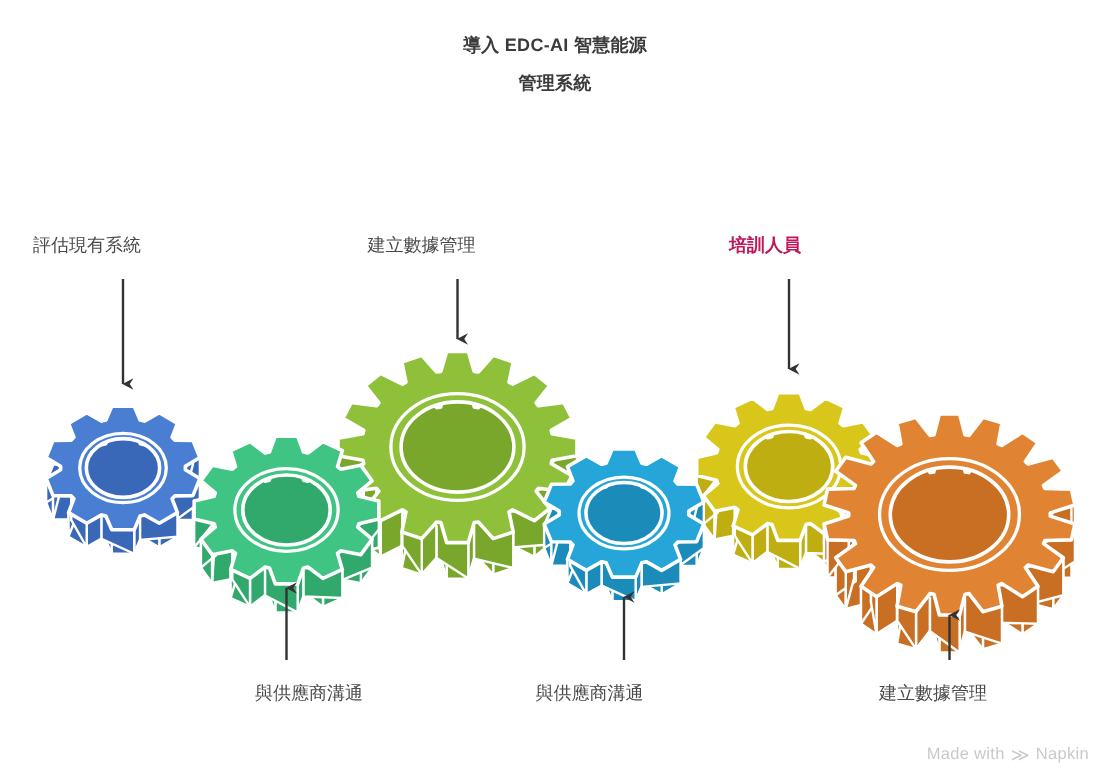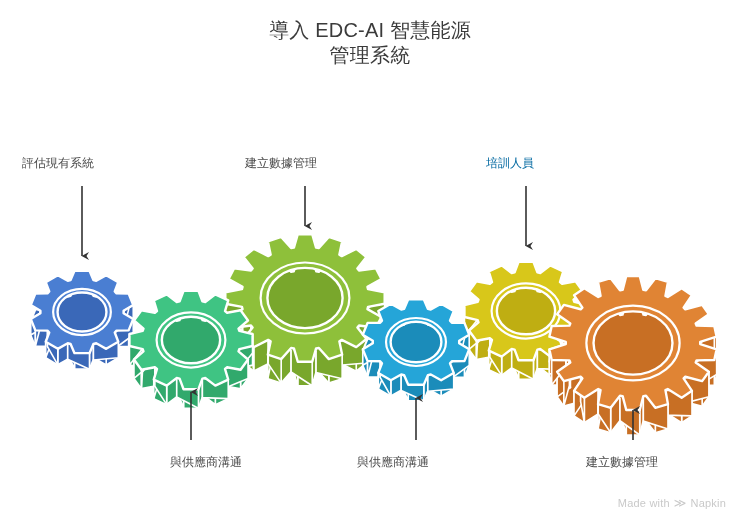--- a/index.html
+++ b/index.html
@@ -20,22 +20,22 @@
     left: 0; top: 0;
     width: 740px;
     height: 519px;
   }
   .title {
     position: absolute;
     left: 0;
     top: 18px;
     width: 740px;
     text-align: center;
-    font-size: 20px;
-    font-weight: normal;
+    font-size: 12px;
+    font-weight: bold;
     line-height: 25px;
     color: #3b3b3b;
     letter-spacing: 0.2px;
     white-space: pre-line;
   }
   .node-label {
     position: absolute;
     font-size: 12px;
     line-height: 22px;
     color: #4a4a4a;
@@ -304,21 +304,21 @@
       <line x1="526" y1="186" x2="526" y2="246" stroke="#333333" stroke-width="1.6" marker-end="url(#arrowhead-down)"></line>
       <line x1="633" y1="440" x2="633" y2="410" stroke="#333333" stroke-width="1.6" marker-end="url(#arrowhead-up)"></line>
     </g>
 </svg>
 
 <div id="labels-layer">
     <div class="node-label" style="left: 22px; top: 152px; color: rgb(74, 74, 74);">評估現有系統</div>
     <div class="node-label" style="left: 135px; top: 451px; color: rgb(74, 74, 74); margin-left: 35px;">與供應商溝通</div>
     <div class="node-label" style="left: 245px; top: 152px; color: rgb(74, 74, 74);">建立數據管理</div>
     <div class="node-label" style="left: 357px; top: 451px; color: rgb(74, 74, 74);">與供應商溝通</div>
-    <div class="node-label" style="left: 486px; top: 152px; color: #0369a1;">培訓人員</div>
+    <div class="node-label" style="left: 486px; top: 152px; color: #be185d; font-weight: bold;">培訓人員</div>
     <div class="node-label" style="left: 576px; top: 451px; color: rgb(74, 74, 74); margin-left: 10px;">建立數據管理</div>
   </div>
 
 <div class="footer">
   <span>Made with</span>
   <span class="footer-logo">≫</span>
   <span>Napkin</span>
 </div>
 
 </body></html>

